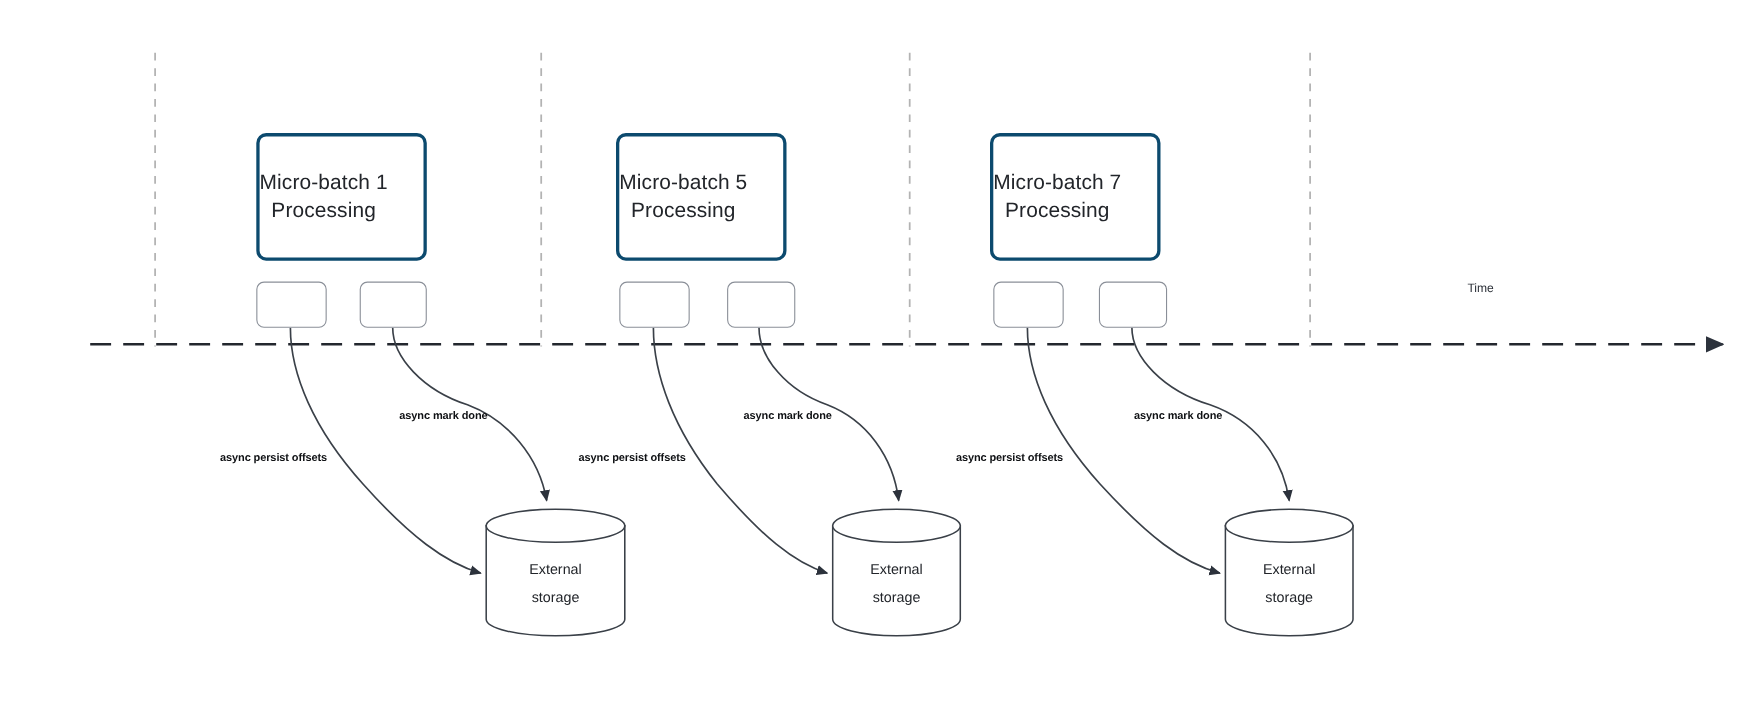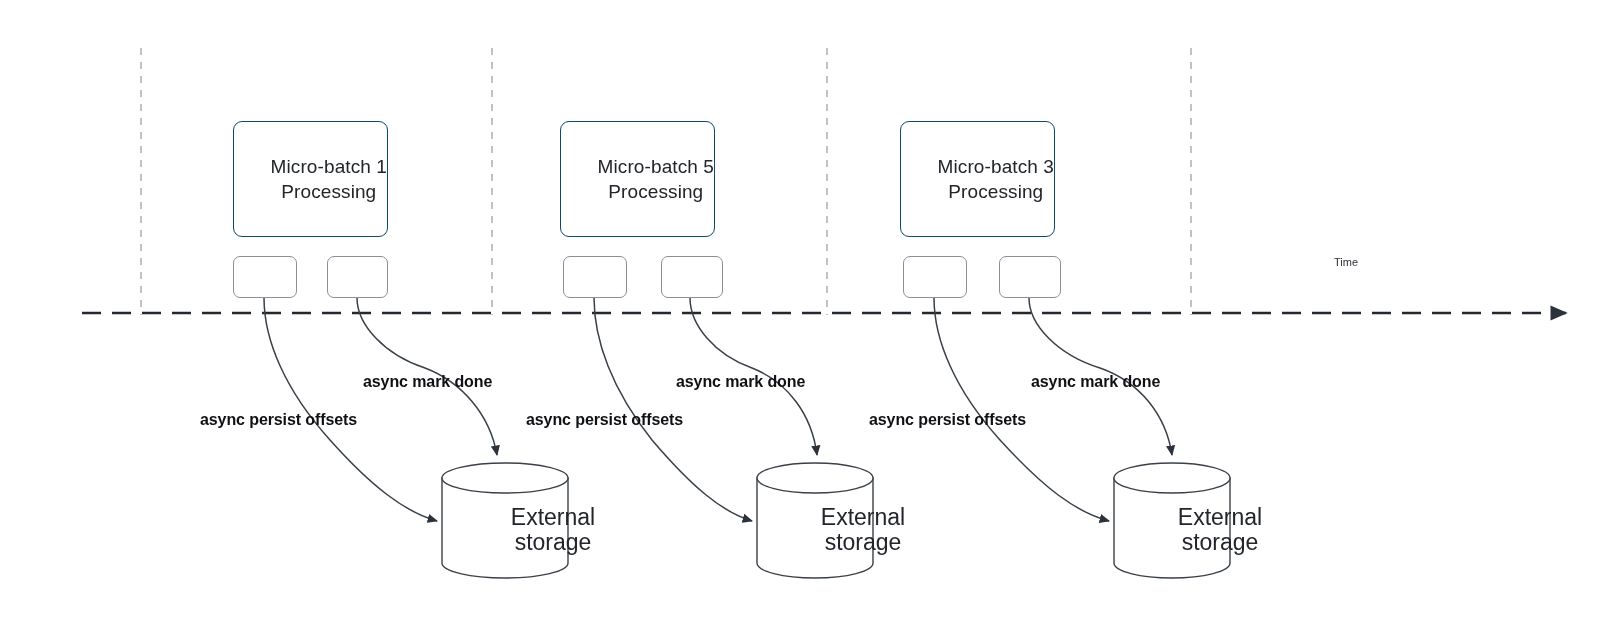--- a/index.html
+++ b/index.html
@@ -20,55 +20,54 @@
   #vector-layer {
     position: absolute;
     left: 0;
     top: 0;
     width: 1600px;
     height: 642px;
   }
   .batch-box {
     position: absolute;
     box-sizing: border-box;
-    border: 1px solid #0c4a6e;
+    border: 3px solid #0c4a6e;
     border-radius: 9px;
     background: #ffffff;
     display: flex;
     align-items: center;
-    justify-content: flex-end;
+    justify-content: flex-start;
     text-align: center;
     color: #22252a;
     font-size: 19px;
     line-height: 25px;
     letter-spacing: 0.1px;
   }
   .batch-box .batch-label {
     white-space: pre-line;
   }
   .mini-box {
     position: absolute;
     box-sizing: border-box;
     border: 1px solid #8a8f98;
     border-radius: 7px;
     background: #ffffff;
   }
   .store-text {
     position: absolute;
     text-align: center;
     color: #22252a;
-    font-size: 23px;
+    font-size: 13px;
     line-height: 25px;
     white-space: pre-line;
     pointer-events: none;
-    margin-left: 48px;
   }
   .edge-label {
     position: absolute;
-    font-size: 16px;
+    font-size: 10px;
     font-weight: bold;
     color: #0f1114;
     white-space: nowrap;
     letter-spacing: -0.1px;
   }
   .time-label {
     position: absolute;
     font-size: 11px;
     color: #2c3038;
     white-space: nowrap;
@@ -145,21 +144,21 @@
 Processing</span>
   </div>
   <div class="mini-box" style="left:563px; top:256px; width:64px; height:42px;"></div>
   <div class="mini-box" style="left:661px; top:256px; width:62px; height:42px;"></div>
   <div class="store-text" style="left:757px; top:505px; width:116px;">External
 storage</div>
   <div class="edge-label" style="left:526px; top:411px;">async persist offsets</div>
   <div class="edge-label" style="left:676px; top:373px;">async mark done</div>
 
   <div class="batch-box" style="left:900px; top:121px; width:155px; height:116px;">
-    <span class="batch-label">Micro-batch 3
+    <span class="batch-label">Micro-batch 7
 Processing</span>
   </div>
   <div class="mini-box" style="left:903px; top:256px; width:64px; height:42px;"></div>
   <div class="mini-box" style="left:999px; top:256px; width:62px; height:42px;"></div>
   <div class="store-text" style="left:1114px; top:505px; width:116px;">External
 storage</div>
   <div class="edge-label" style="left:869px; top:411px;">async persist offsets</div>
   <div class="edge-label" style="left:1031px; top:373px;">async mark done</div>
 
   <div class="time-label" style="left:1334px; top:256px;">Time</div>

